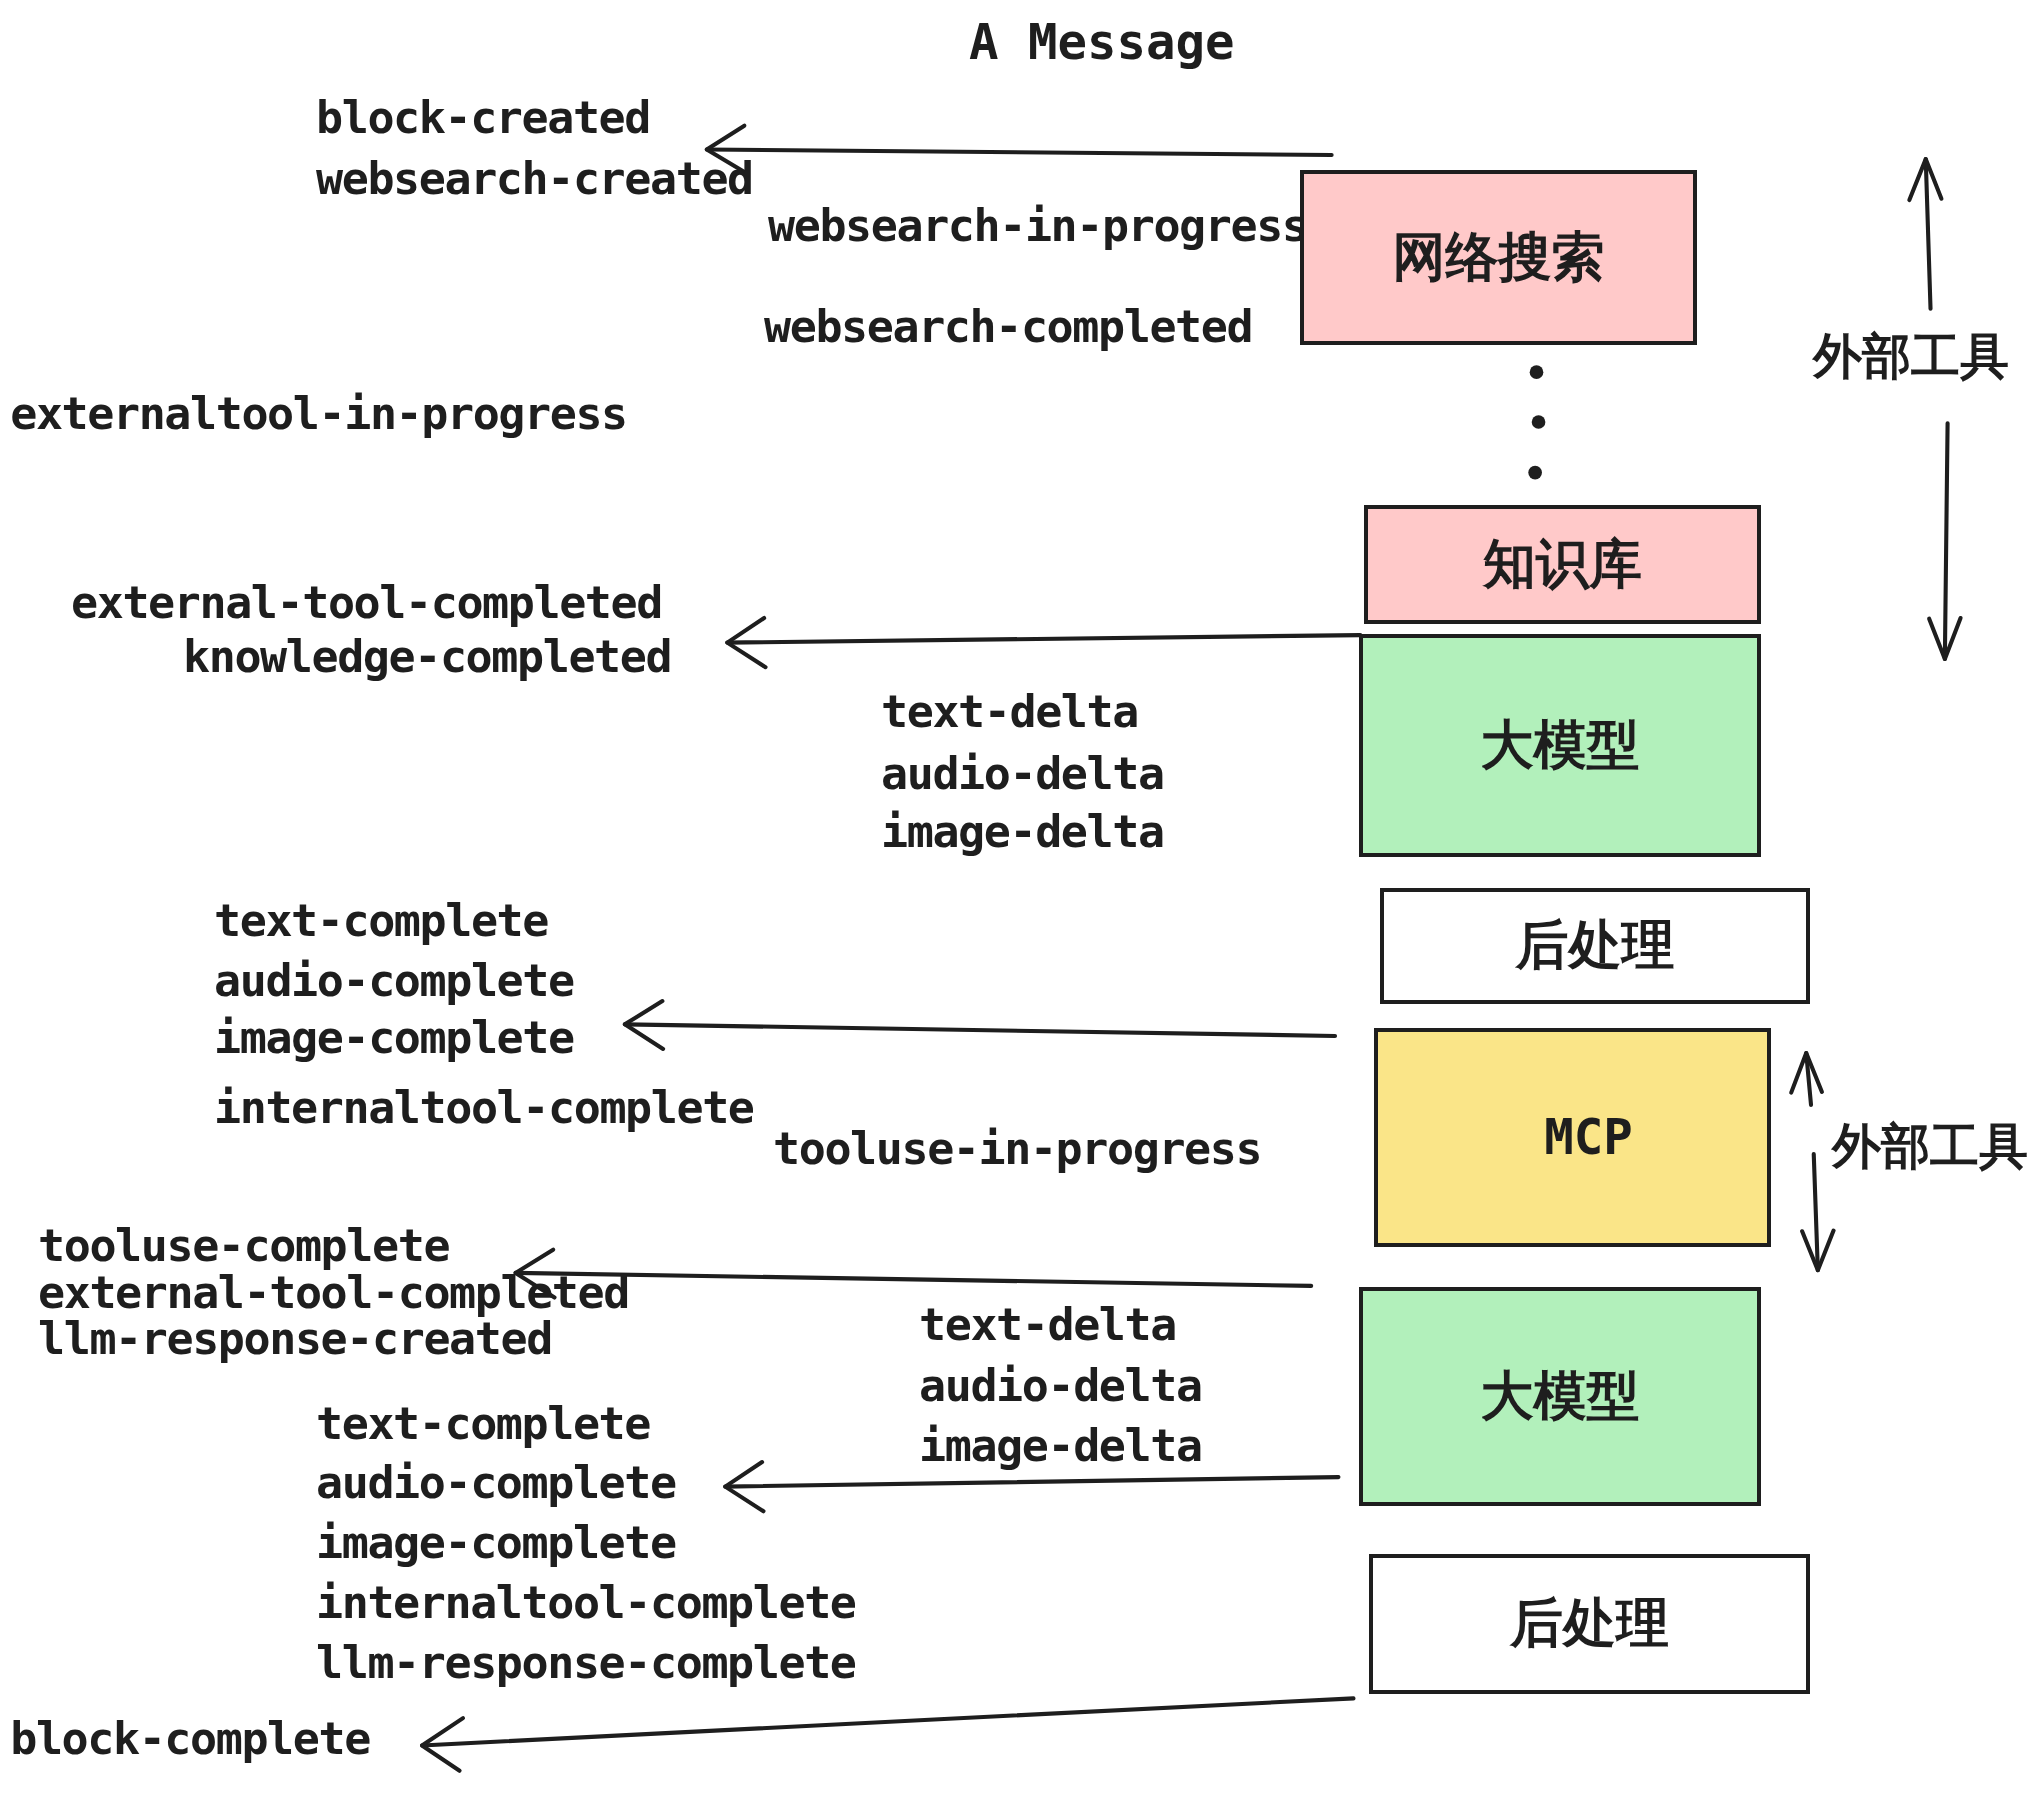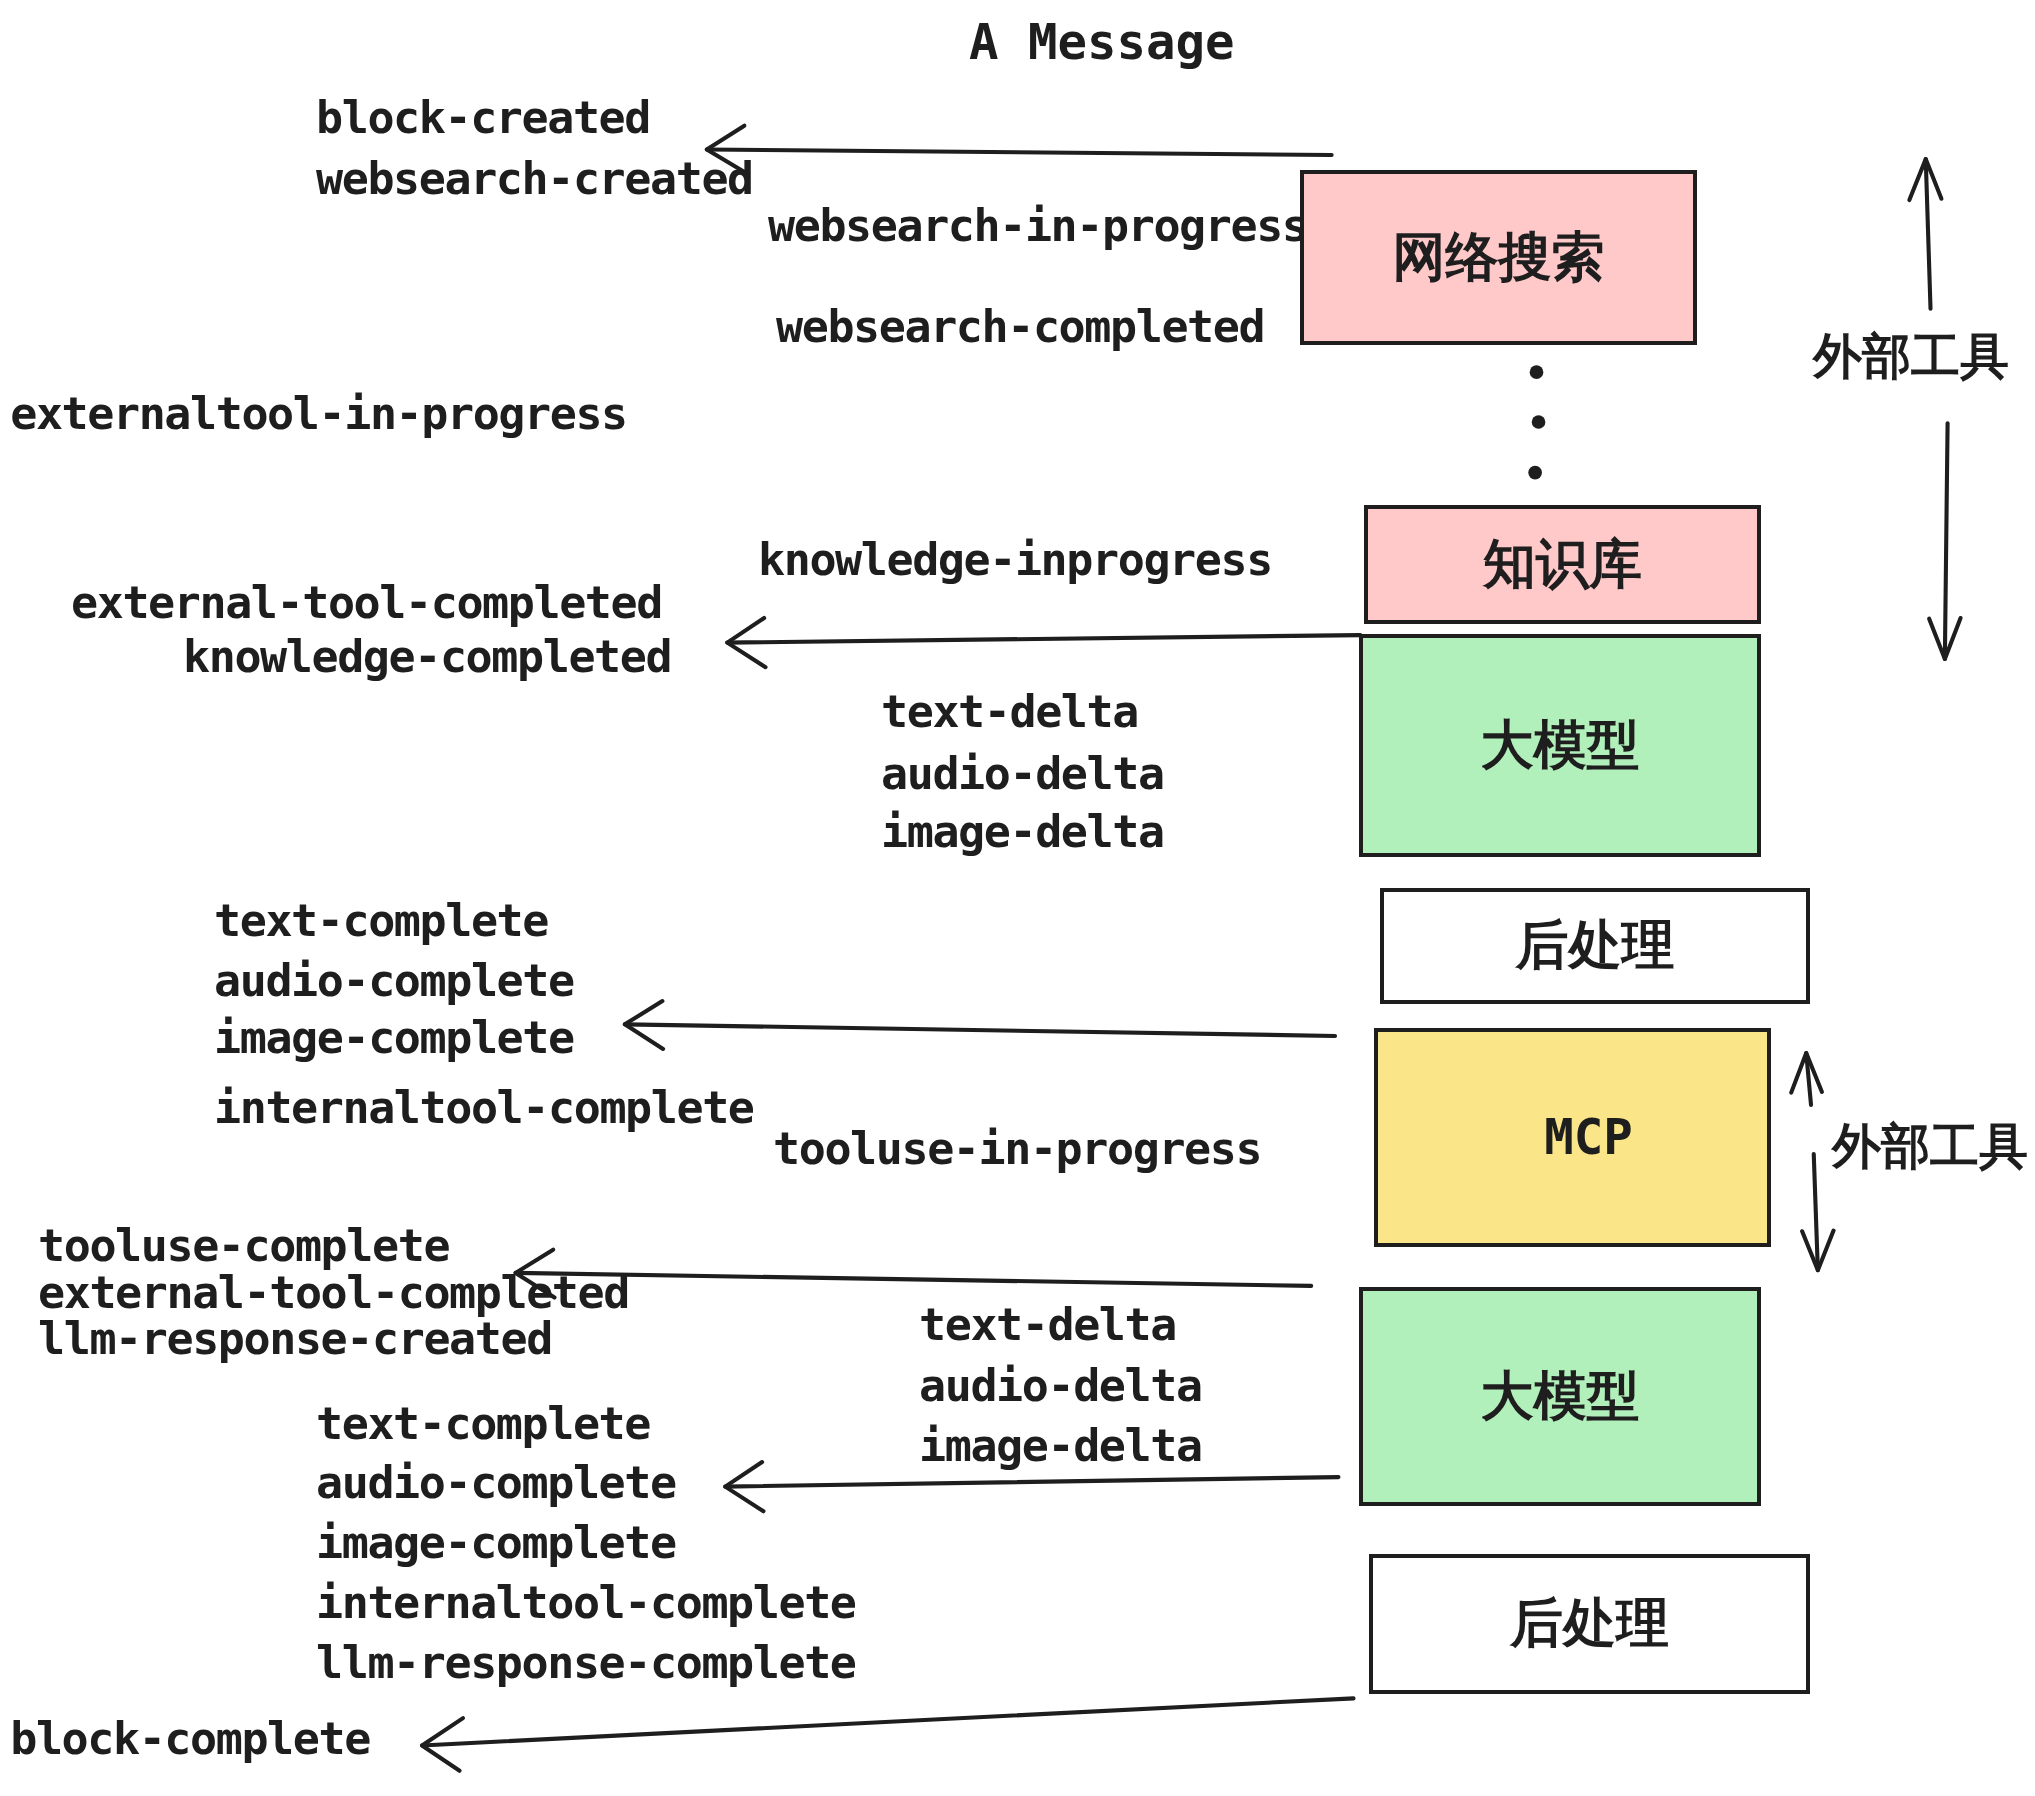--- a/index.html
+++ b/index.html
@@ -103,23 +103,22 @@
       <circle cx="2253" cy="618" r="10"></circle>
       <circle cx="2248" cy="692" r="10"></circle>
     </g>
   </svg>
 
   <div class="title" style="left:969px; top:15px;">A Message</div>
 
   <div class="lbl" style="left:316px;  top:93px;">block-created</div>
   <div class="lbl" style="left:316px;  top:154px;">websearch-created</div>
   <div class="lbl" style="left:768px; top:201px;">websearch-in-progress</div>
-  <div class="lbl" style="left:764px; top:302px;margin-left:12px;">websearch-completed</div>
+  <div class="lbl" style="left:764px; top:302px;">websearch-completed</div>
   <div class="lbl" style="left:10.2px;   top:389px;">externaltool-in-progress</div>
-  <div class="lbl" style="left:758px; top:535px;">knowledge-inprogress</div>
   <div class="lbl" style="left:71px;  top:578px;">external-tool-completed</div>
   <div class="lbl" style="left:183px;  top:632px;">knowledge-completed</div>
   <div class="lbl" style="left:881px; top:687px;">text-delta</div>
   <div class="lbl" style="left:881px; top:749px;">audio-delta</div>
   <div class="lbl" style="left:881px; top:807px;">image-delta</div>
   <div class="lbl" style="left:214px;  top:896px;">text-complete</div>
   <div class="lbl" style="left:214px;  top:956px;">audio-complete</div>
   <div class="lbl" style="left:214px;  top:1013px;">image-complete</div>
   <div class="lbl" style="left:214px;  top:1083px;">internaltool-complete</div>
   <div class="lbl" style="left:773px; top:1124px;">tooluse-in-progress</div>

